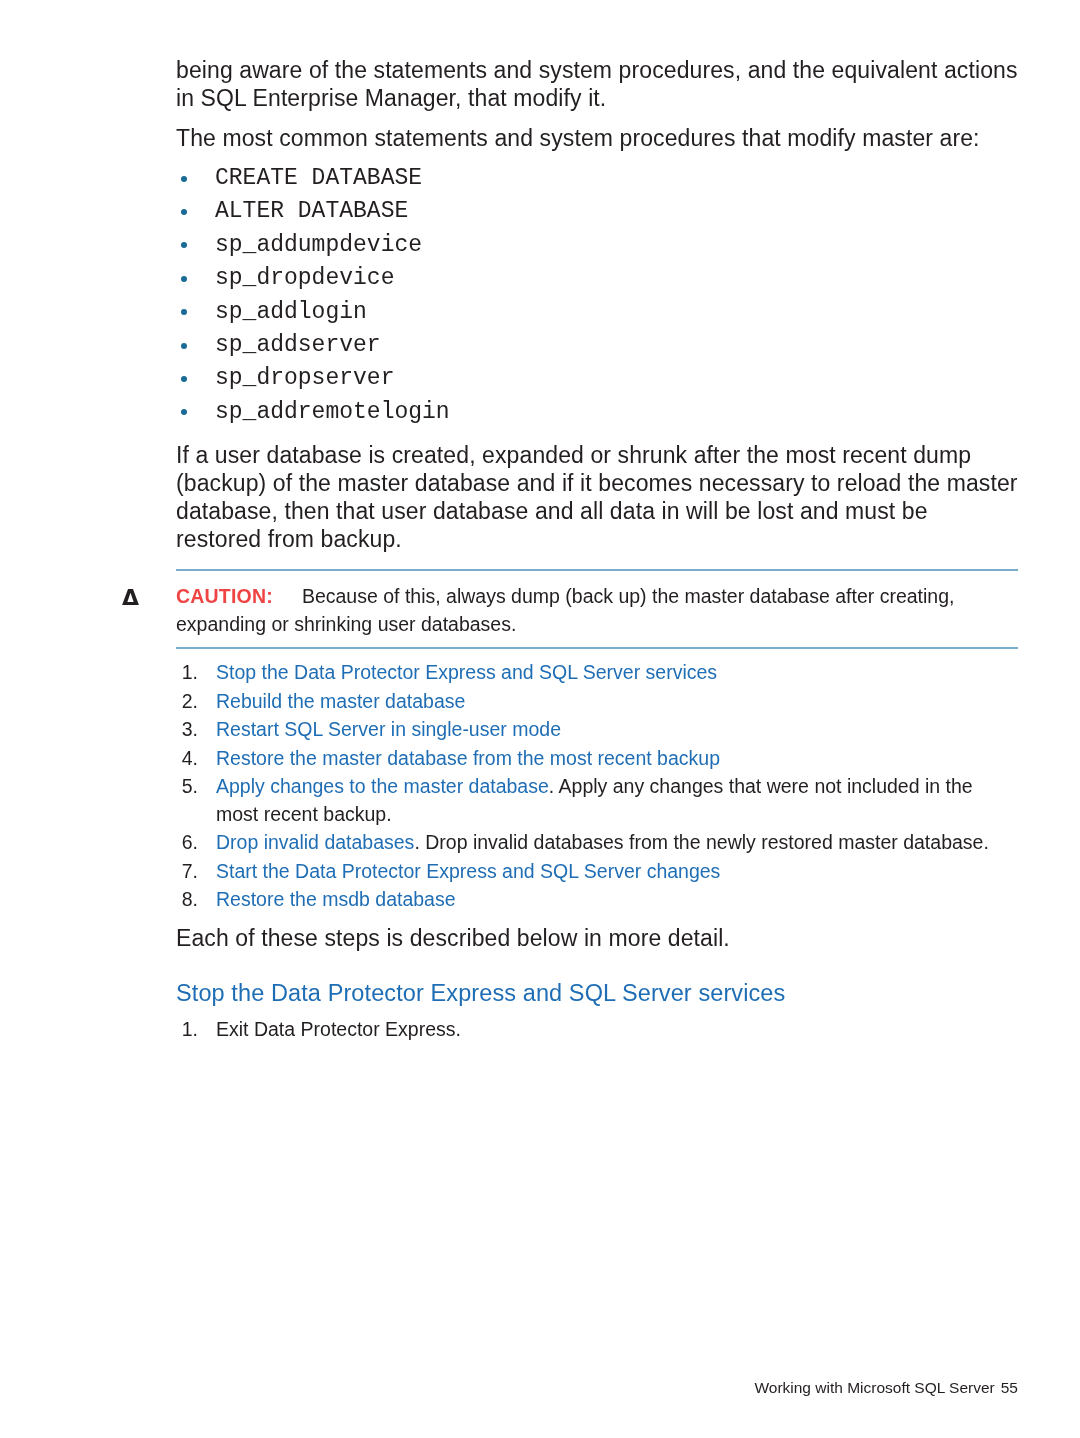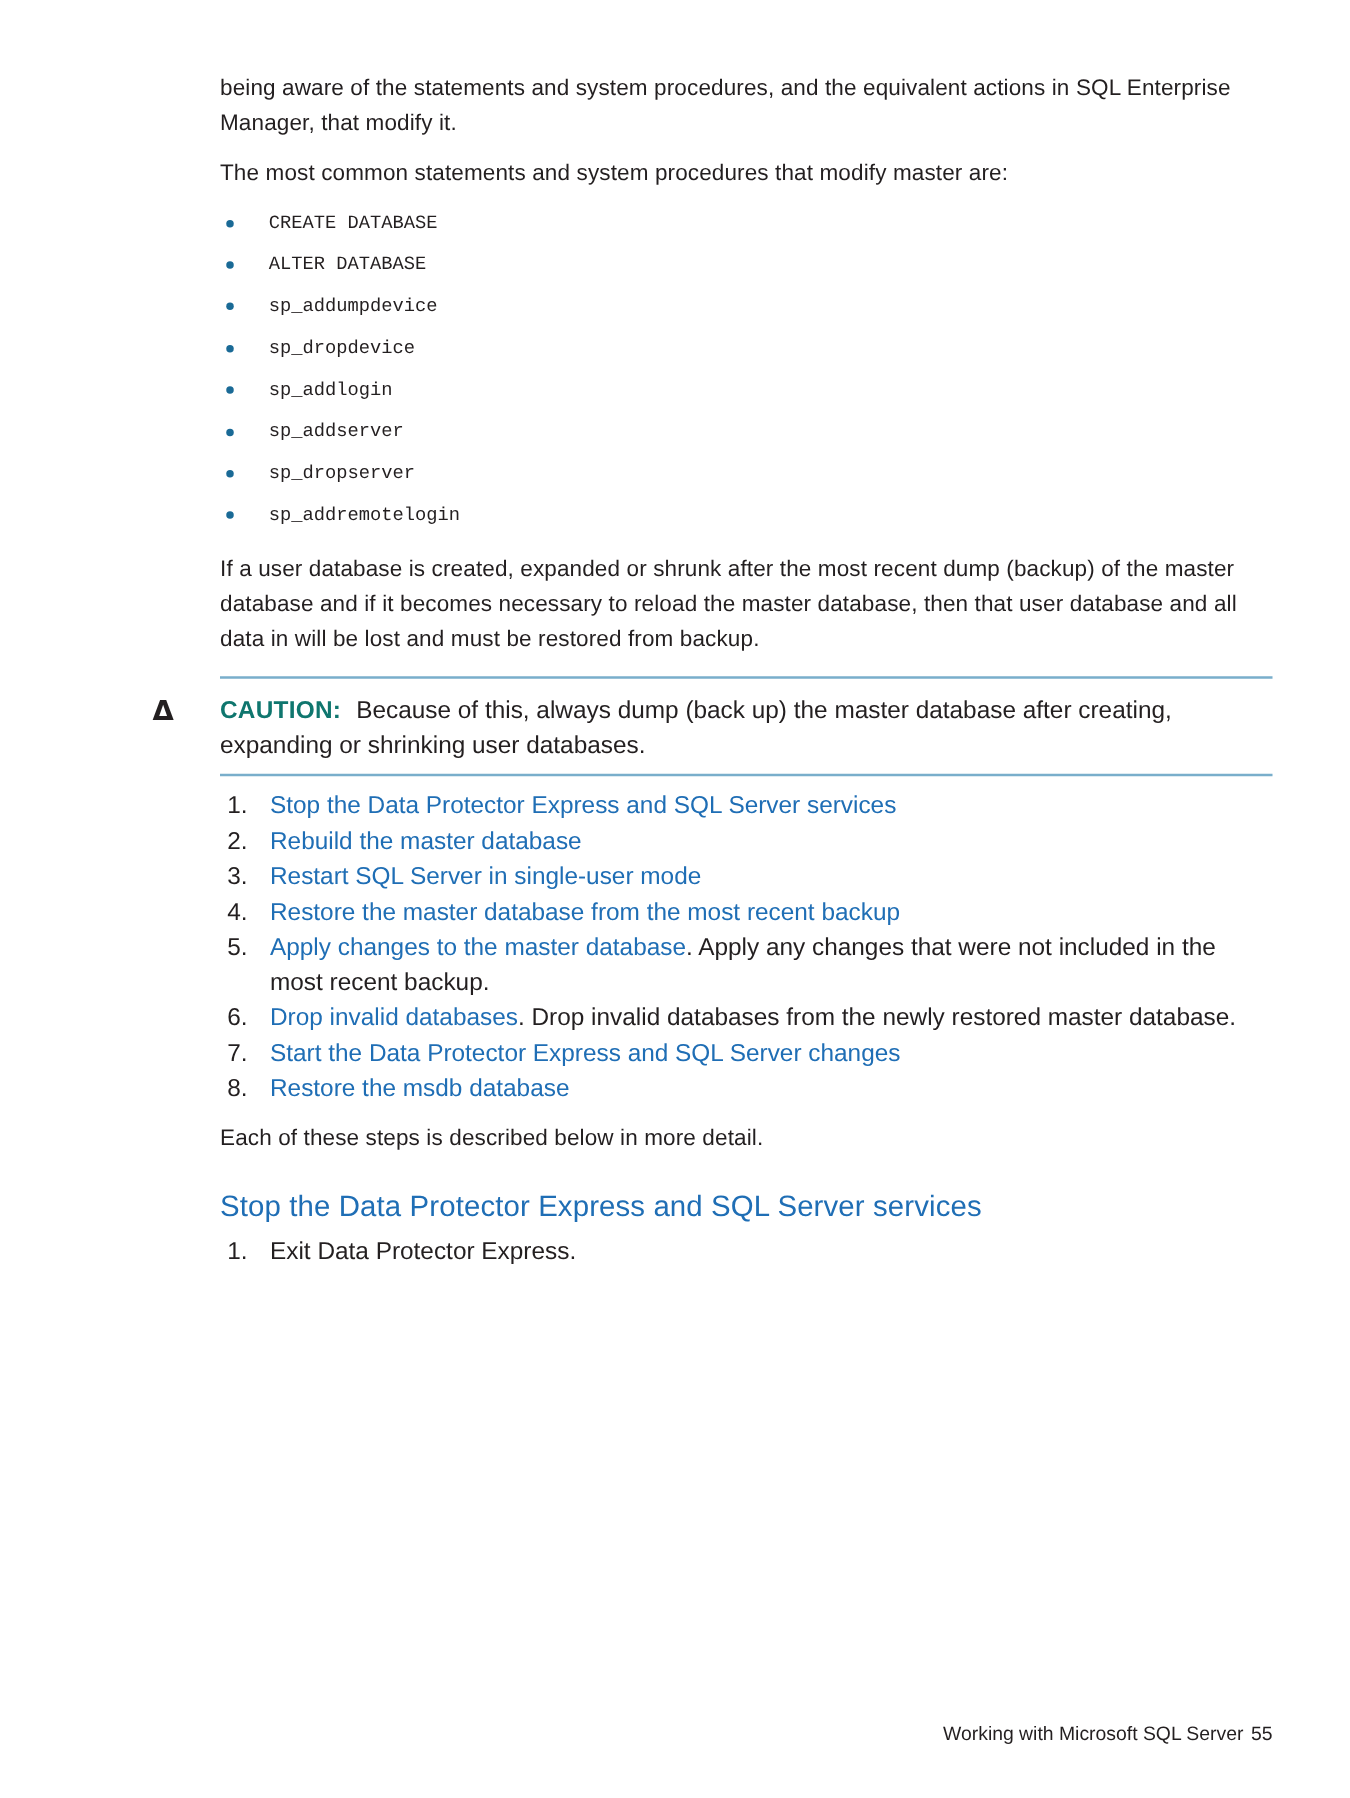--- a/index.html
+++ b/index.html
@@ -26,21 +26,21 @@
   
   .content {
     position: absolute;
     left: 176px;
     top: 56px;
     width: 842px;
   }
 
   p.body {
     margin: 0 0 12px 0;
-    font-size: 18px;
+    font-size: 23px;
     line-height: 28px;
     color: #231f20;
     letter-spacing: 0.1px;
   }
 
   p.body.tight {
     margin-bottom: 10px;
   }
 
   
@@ -48,21 +48,21 @@
     list-style: none;
     margin: 2px 0 12px 0;
     padding: 0;
   }
   ul.cmdlist li {
     position: relative;
     padding-left: 39px;
     height: 33.4px;
     line-height: 33.4px;
     font-family: "Liberation Mono", monospace;
-    font-size: 15px;
+    font-size: 23px;
     color: #231f20;
     white-space: pre;
   }
   ul.cmdlist li .dot {
     position: absolute;
     left: 5px;
     top: 50%;
     margin-top: -3px;
     width: 6px;
     height: 6px;
@@ -87,24 +87,24 @@
     font-weight: bold;
     color: #231f20;
     font-family: "DejaVu Sans", sans-serif;
   }
   .caution .ctext {
     font-size: 19.5px;
     line-height: 28px;
     color: #231f20;
   }
   .caution .clabel {
-    color: #0f766e;
+    color: #ef4444;
     font-weight: bold;
     letter-spacing: 0.2px;
-    margin-right: 12px;
+    margin-right: 29px;
   }
 
   
   ol.steps {
     list-style: none;
     margin: 4px 0 10px 0;
     padding: 0;
     counter-reset: stepnum;
   }
   ol.steps li {

